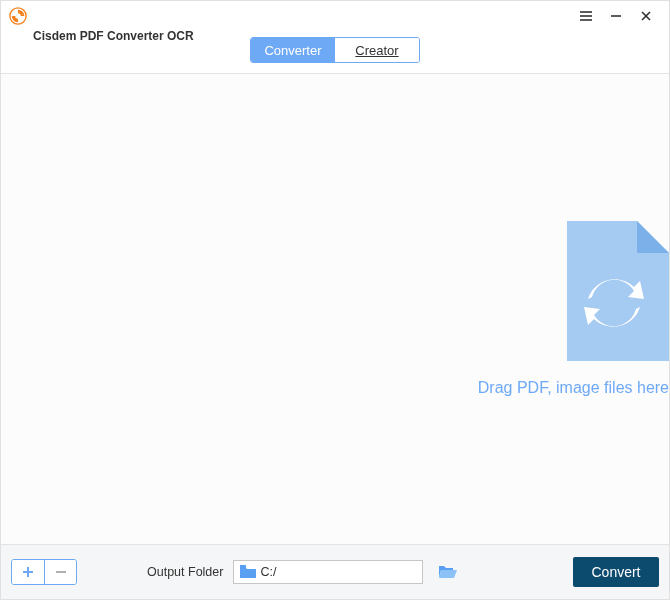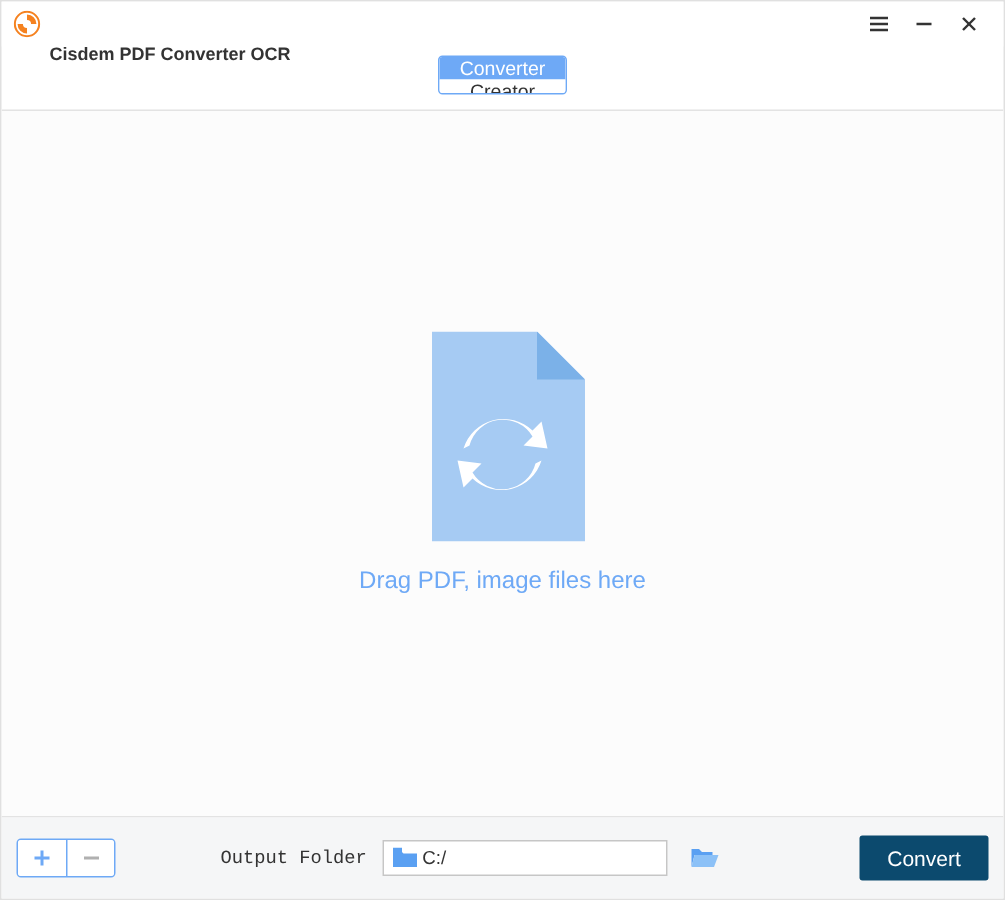--- a/index.html
+++ b/index.html
@@ -28,41 +28,40 @@
   .winbtn svg { stroke: #333; }
 
   
   .tabrow { display: flex; justify-content: center; align-items: center; padding: 6px 0 10px 0; }
   .tabgroup {
     display: flex;
     border: 1px solid #6ea9f6;
     border-radius: 3px;
     overflow: hidden;
     height: 26px;
-    flex-direction: column;
   }
   .tab {
     width: 84px;
     display: flex; align-items: center; justify-content: center;
     font-size: 13px;
     cursor: pointer;
     user-select: none;
   }
   .tab.active { background: #6ea9f6; color: #ffffff; }
   .tab.inactive { background: #ffffff; color: #333; text-decoration: underline; }
 
   
   .main {
     flex: 1;
     border-top: 1px solid #e3e3e3;
     border-bottom: 1px solid #e3e3e3;
     background: #fcfcfc;
     display: flex;
     flex-direction: column;
-    align-items: center;
+    align-items: flex-end;
     justify-content: center;
     gap: 18px;
   }
   .drop-icon { width: 110px; height: 140px; }
   .drop-text { color: #6ea9f6; font-size: 16px; }
 
   
   .bottombar {
     height: 54px;
     background: #f5f6f7;
@@ -79,21 +78,21 @@
     height: 26px;
   }
   .addremove .btn {
     width: 32px;
     display: flex; align-items: center; justify-content: center;
     background: #fff;
     cursor: pointer;
   }
   .addremove .btn + .btn { border-left: 1px solid #6ea9f6; }
 
-  .outlabel { font-size: 12.5px; color: #333; margin-left: 60px; font-family: Liberation Mono, monospace; }
+  .outlabel { font-size: 12.5px; color: #333; margin-left: 60px; }
   .outpath {
     display: flex; align-items: center;
     border: 1px solid #c6c6c6;
     background: #ffffff;
     height: 24px;
     width: 190px;
     padding: 0 6px;
     gap: 4px;
     font-size: 12.5px;
     color: #333;

